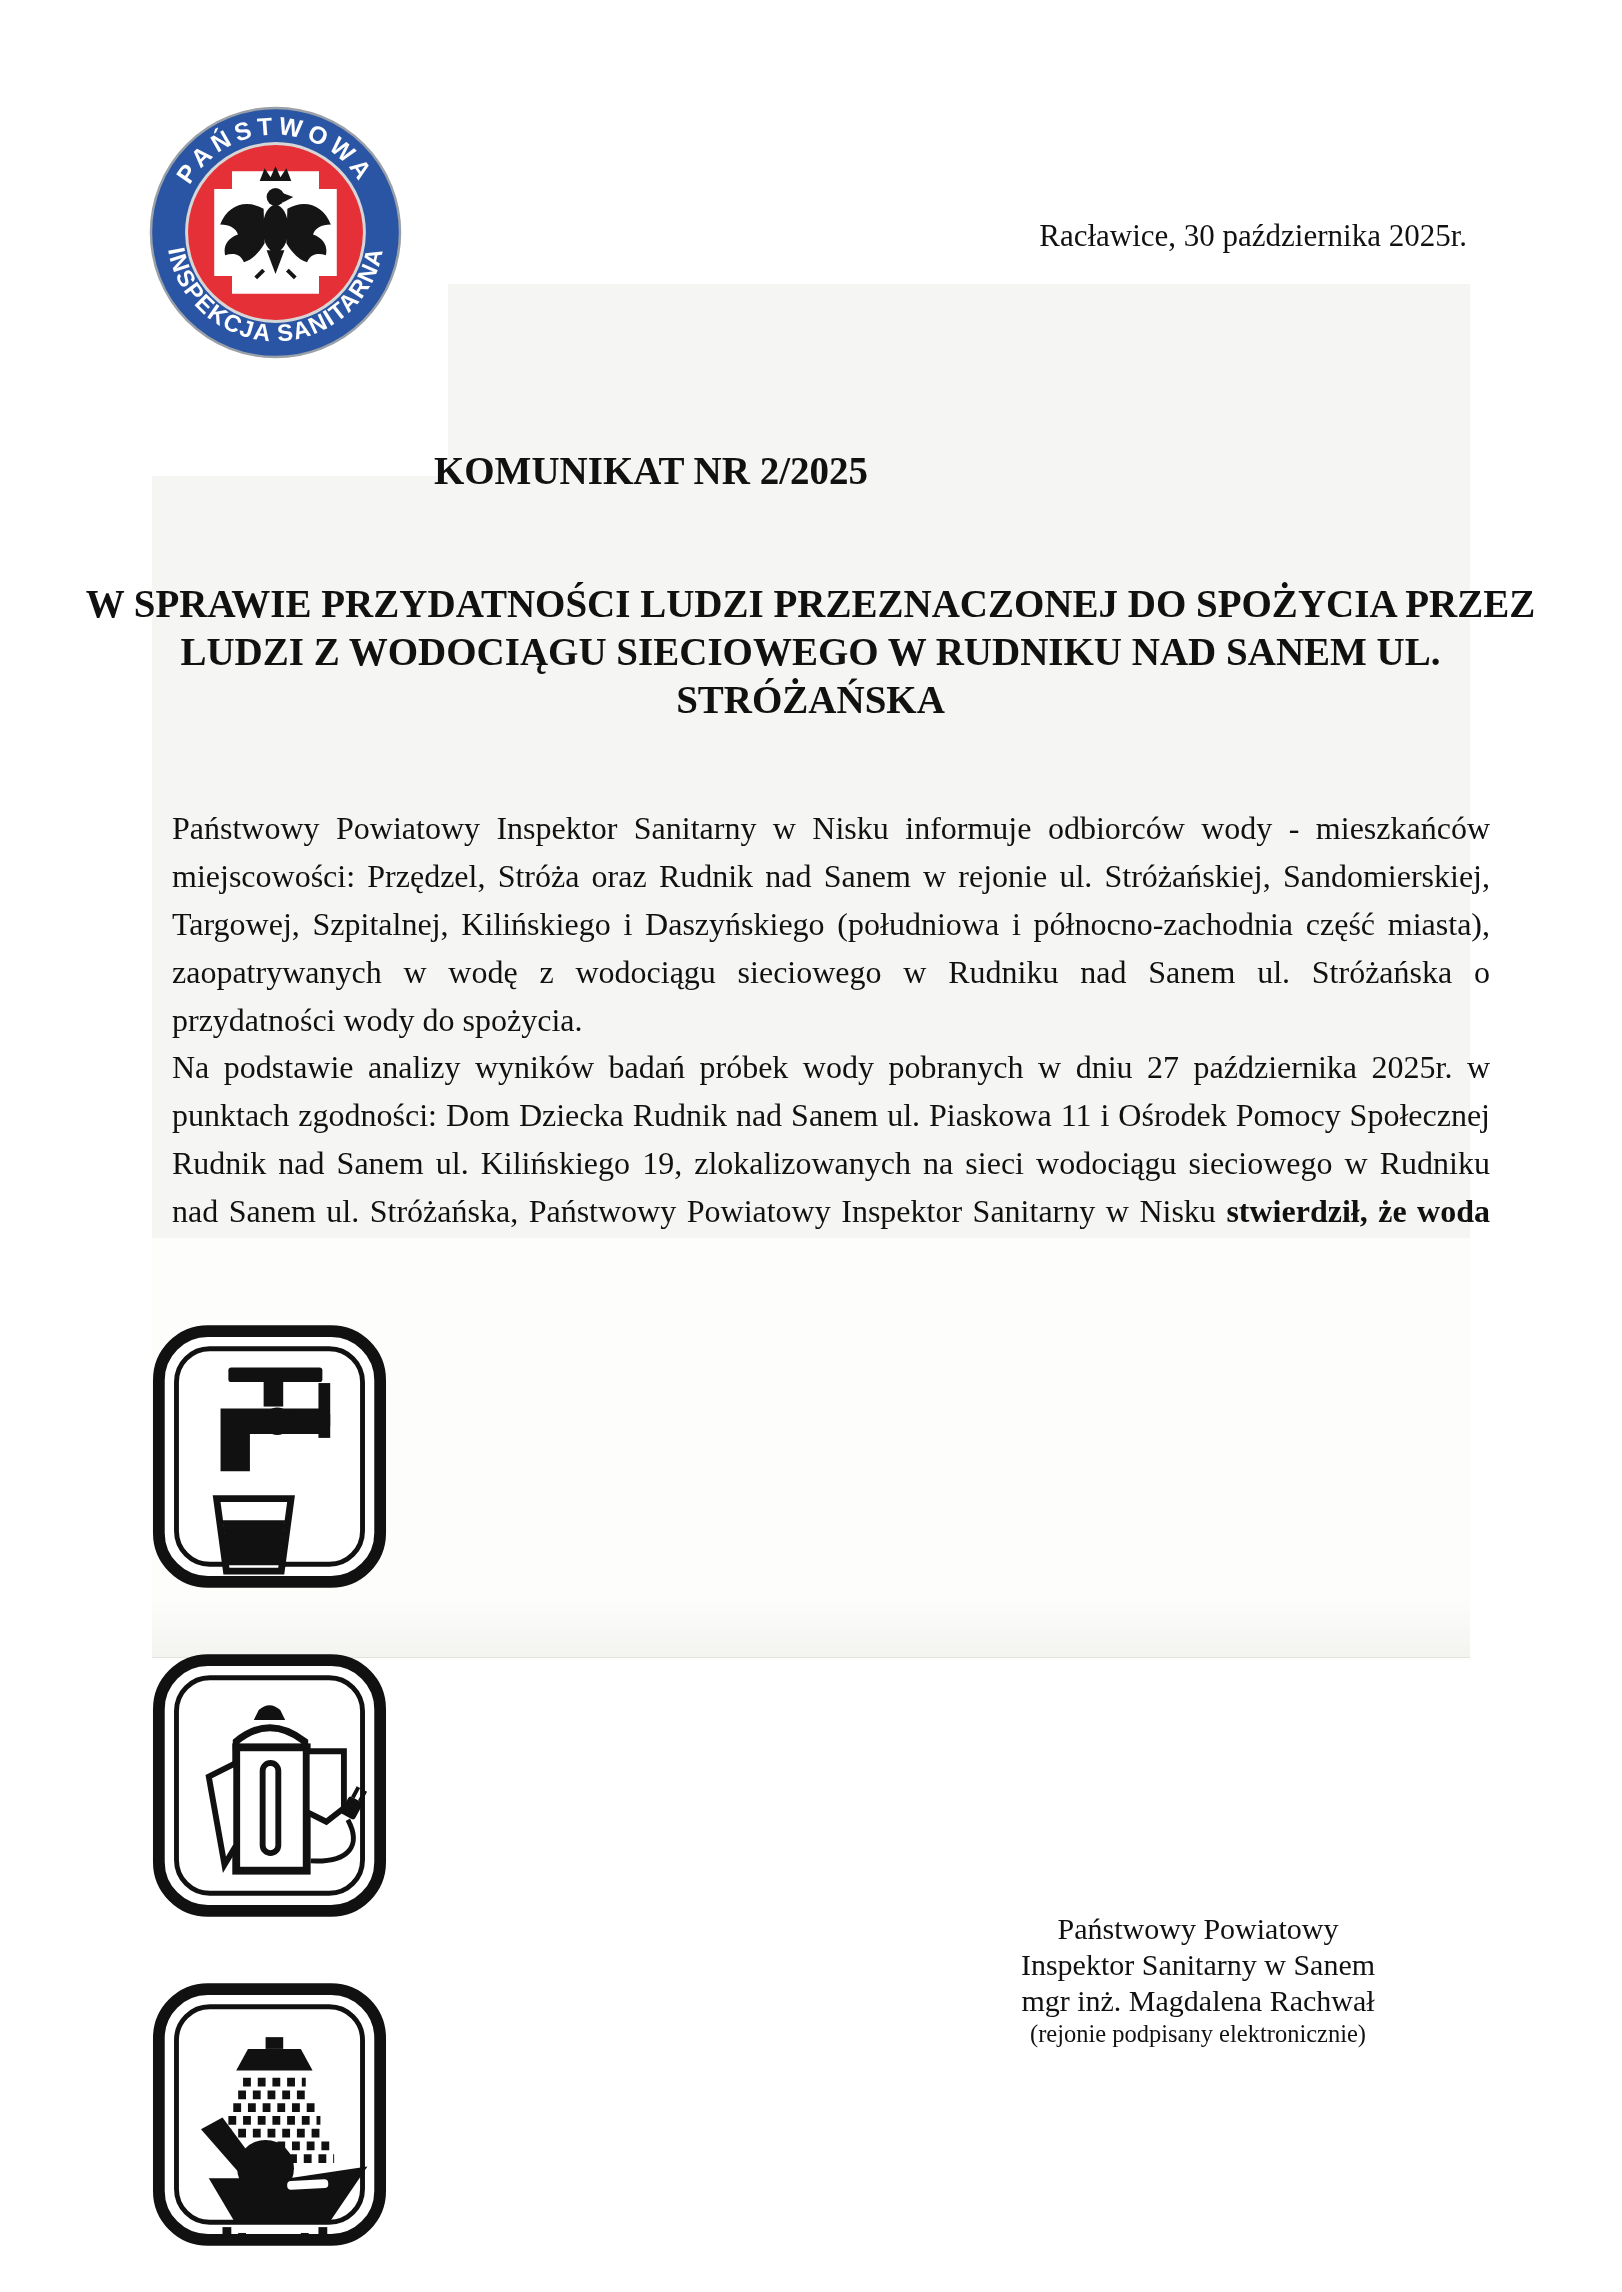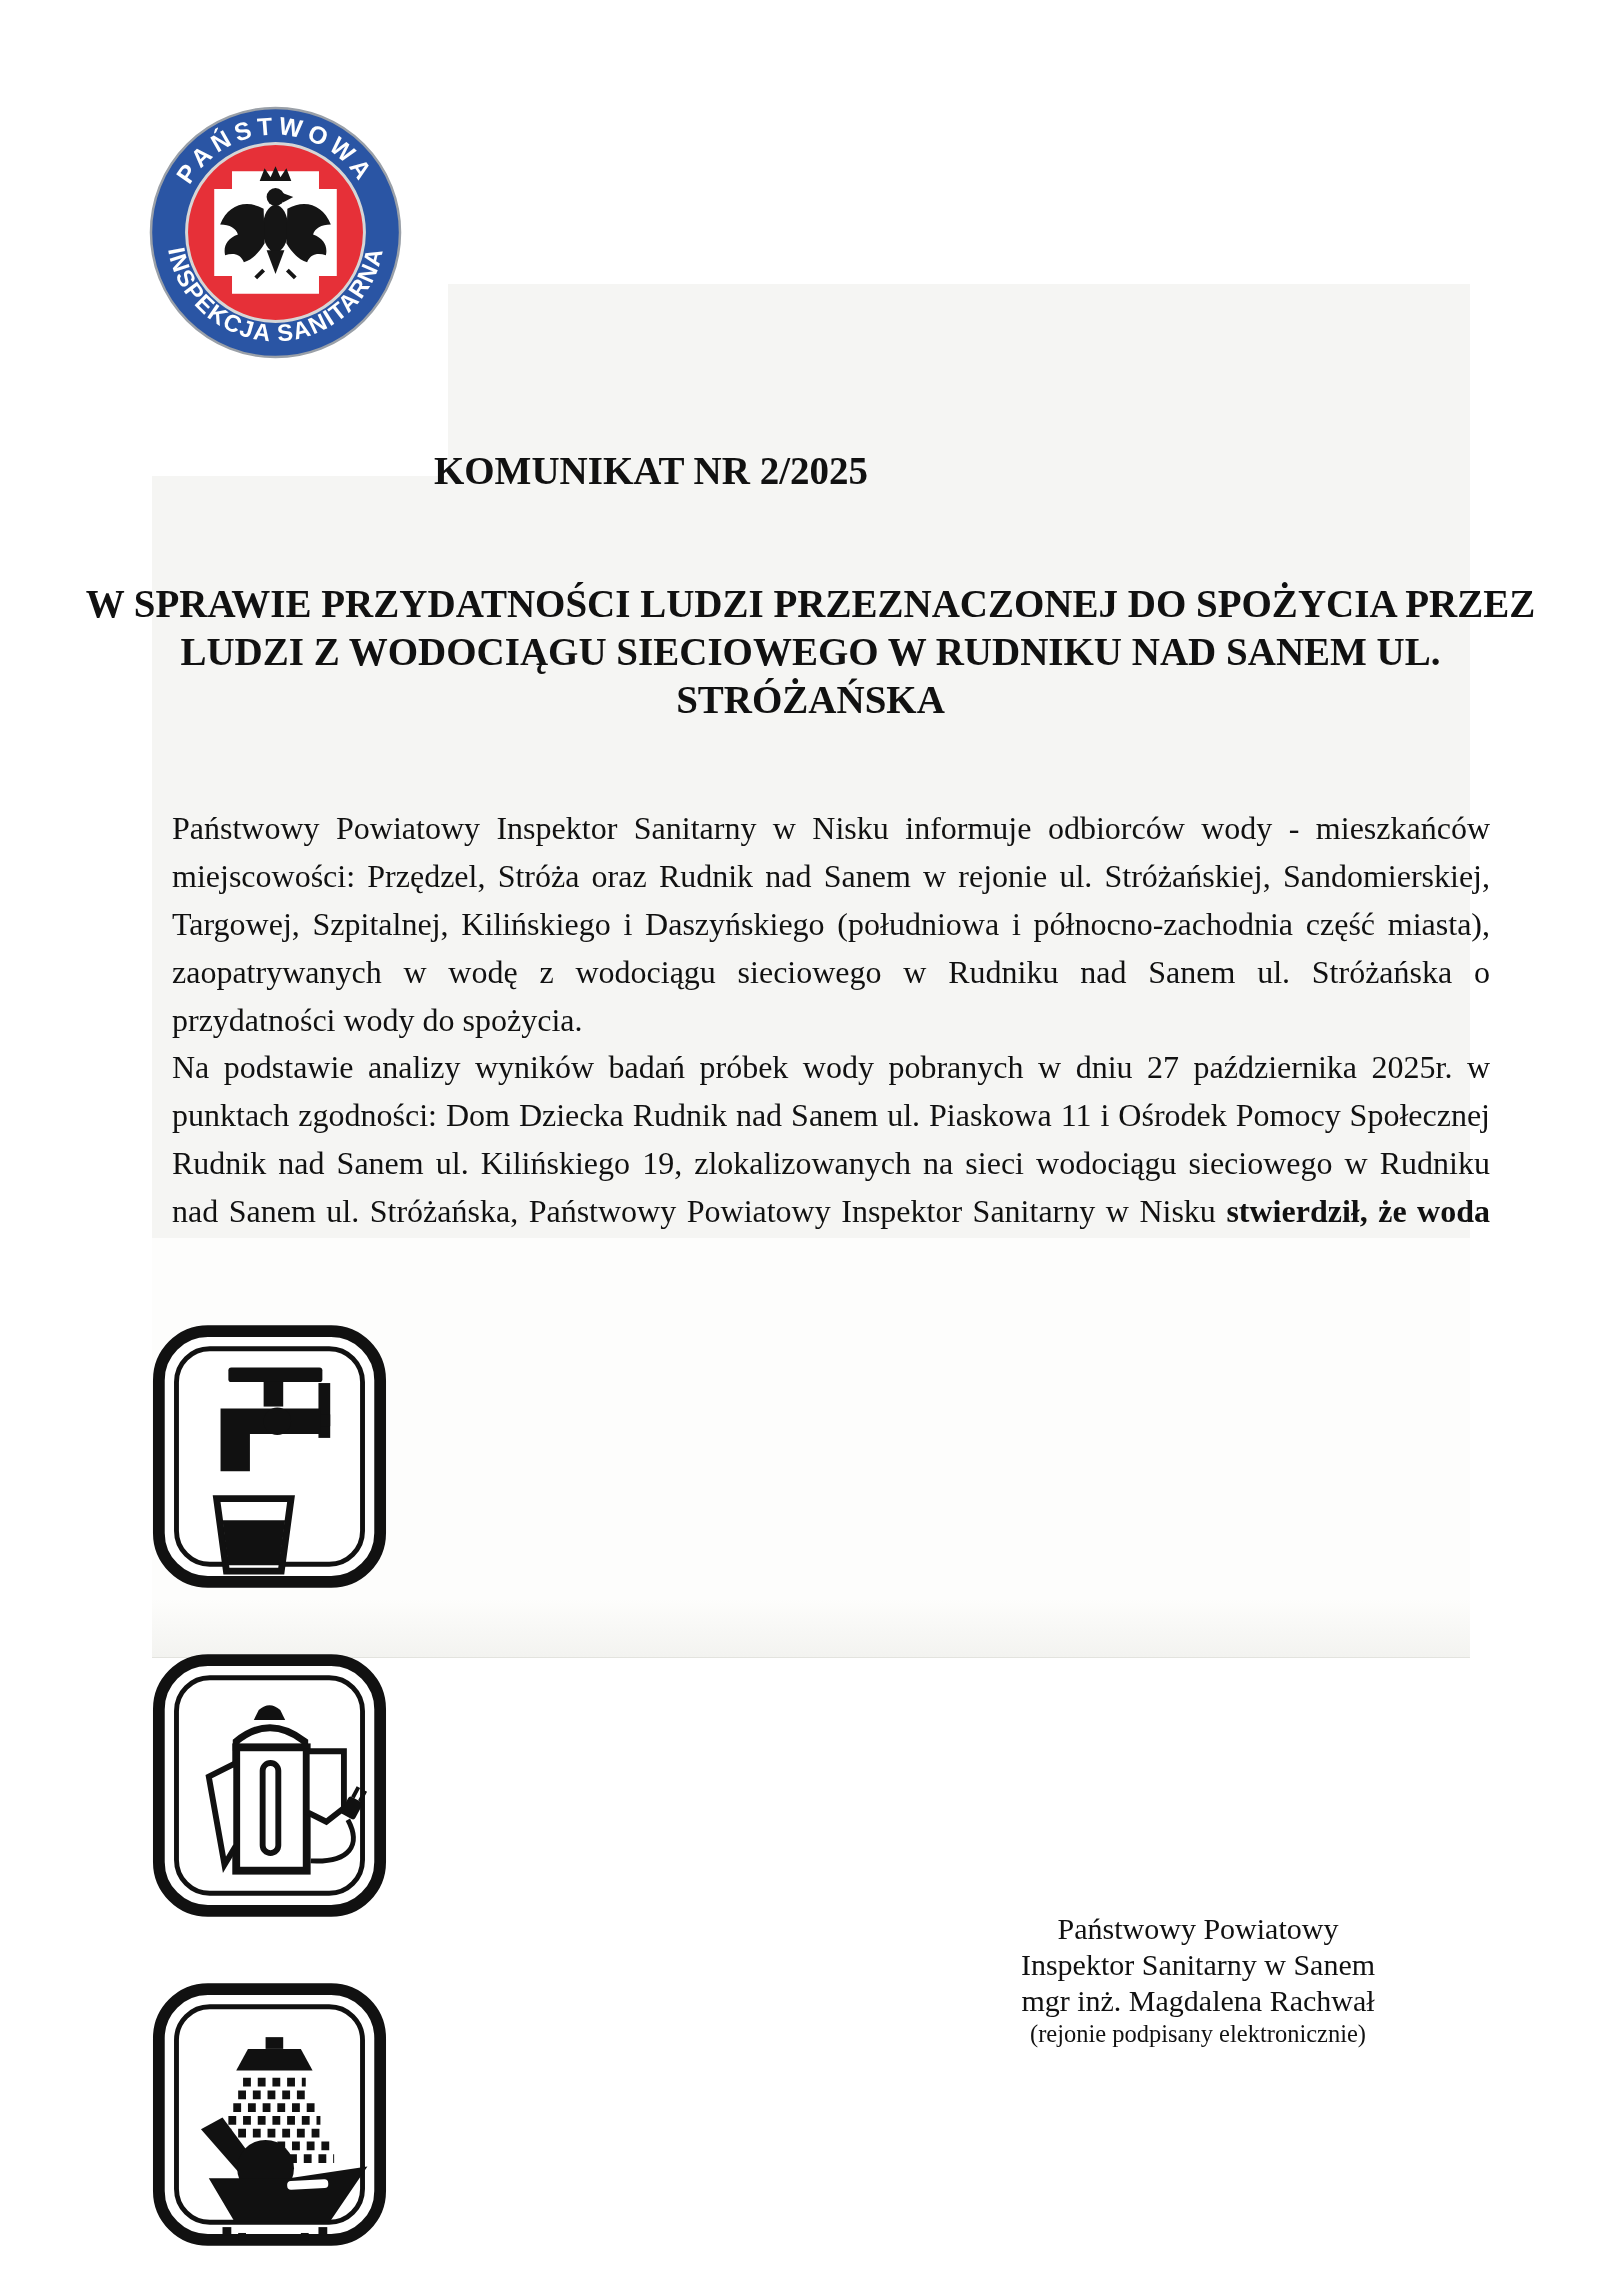--- a/index.html
+++ b/index.html
@@ -98,20 +98,21 @@
       </g>
       <text class="logo-arc-text" font-size="25" letter-spacing="5">
         <textPath href="#arcTop" startOffset="50%" text-anchor="middle">PAŃSTWOWA</textPath>
       </text>
       <text class="logo-arc-text" font-size="24" letter-spacing="1.5">
         <textPath href="#arcBottom" startOffset="50%" text-anchor="middle">INSPEKCJA SANITARNA</textPath>
       </text>
     </svg>
   </div>
 
+  <div class="date-line">Racławice, 30 października 2025r.</div>
 
   <div class="doc-title">KOMUNIKAT NR 2/2025</div>
 
   <div class="doc-subject">
     <div>W SPRAWIE PRZYDATNOŚCI LUDZI PRZEZNACZONEJ DO SPOŻYCIA PRZEZ</div>
     <div>LUDZI Z WODOCIĄGU SIECIOWEGO W RUDNIKU NAD SANEM UL. STRÓŻAŃSKA</div>
   </div>
 
   <p class="para para-1">Państwowy Powiatowy Inspektor Sanitarny w Nisku informuje odbiorców wody - mieszkańców miejscowości: Przędzel, Stróża oraz Rudnik nad Sanem w rejonie ul. Stróżańskiej, Sandomierskiej, Targowej, Szpitalnej, Kilińskiego i Daszyńskiego (południowa i północno-zachodnia część miasta), zaopatrywanych w wodę z wodociągu sieciowego w Rudniku nad Sanem ul. Stróżańska o przydatności wody do spożycia.</p>
 

